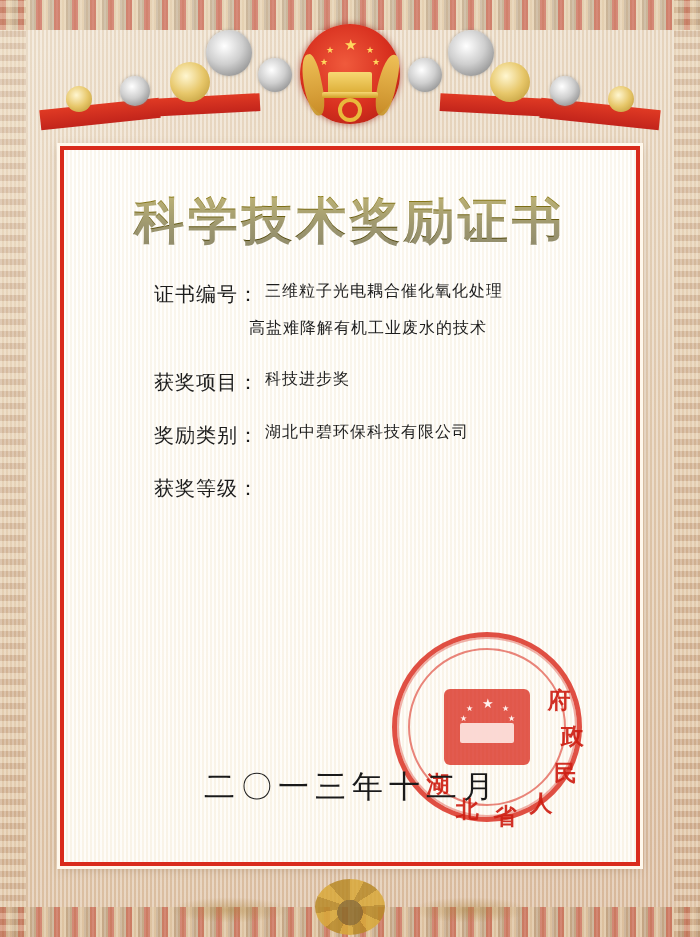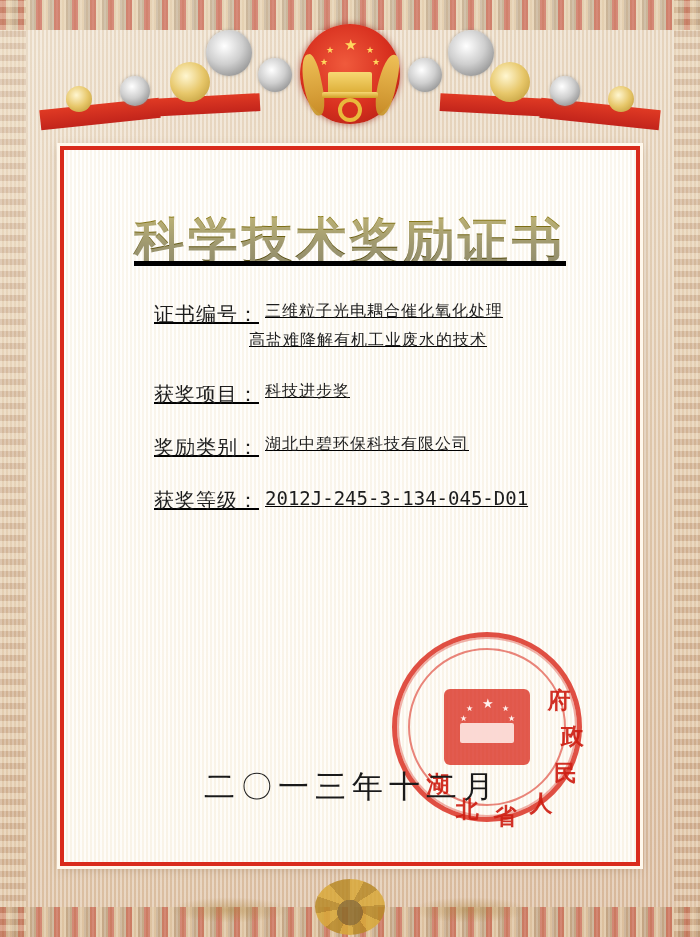--- a/index.html
+++ b/index.html
@@ -106,22 +106,21 @@
   }
   .inner-frame:before {
     content: ""; position: absolute; inset: 6px;
     border: 1px solid rgba(217,43,28,0.35);
   }
   .field {
     position: absolute; inset: 0;
     background:
       repeating-linear-gradient(90deg, rgba(255,255,255,0.6) 0 2px, rgba(245,238,224,0.5) 2px 4px),
       linear-gradient(180deg, #fffefb 0%, #fdf8ee 100%);
-    padding: 48px 44px 0 44px;
-    text-decoration: underline;
+    padding: 28px 44px 0 44px;
   }
 
   
   .title {
     font-family: "DejaVu Serif", serif;
     font-size: 50px;
     font-weight: bold;
     letter-spacing: 4px;
     text-align: center;
     color: #6d6010;
@@ -146,21 +145,21 @@
     font-size: 20px;
     white-space: nowrap;
     letter-spacing: 1px;
     flex: 0 0 auto;
   }
   .row .value {
     font-size: 16px;
     letter-spacing: 1px;
     margin-left: 6px;
   }
-  .row .value .line2 { display: block; margin-top: 8px; margin-left: -16px; }
+  .row .value .line2 { display: block; margin-top: 16px; margin-left: -16px; }
   .row.code .value {
     font-family: "DejaVu Sans Mono", monospace;
     font-size: 19px;
     letter-spacing: 0px;
   }
   .row.project { margin-bottom: 30px; }
 
   
   .seal {
     position: absolute; left: 328px; top: 482px;
@@ -301,21 +300,20 @@
         </div>
 
 
         <div class="row">
           <span class="label">奖励类别：</span>
           <span class="value">湖北中碧环保科技有限公司</span>
         </div>
 
         <div class="row code">
           <span class="label">获奖等级：</span>
-          <span class="value">2012J-245-3-134-045-D01</span>
         </div>
 
       </div>
 
       <div class="seal">
         <div class="ring"></div>
         <div class="ring2"></div>
         <div class="seal-text">
           <span style="transform: rotate(-125deg) translateY(-74px) rotate(125deg);">湖</span>
           <span style="transform: rotate(-155deg) translateY(-74px) rotate(155deg);">北</span>

